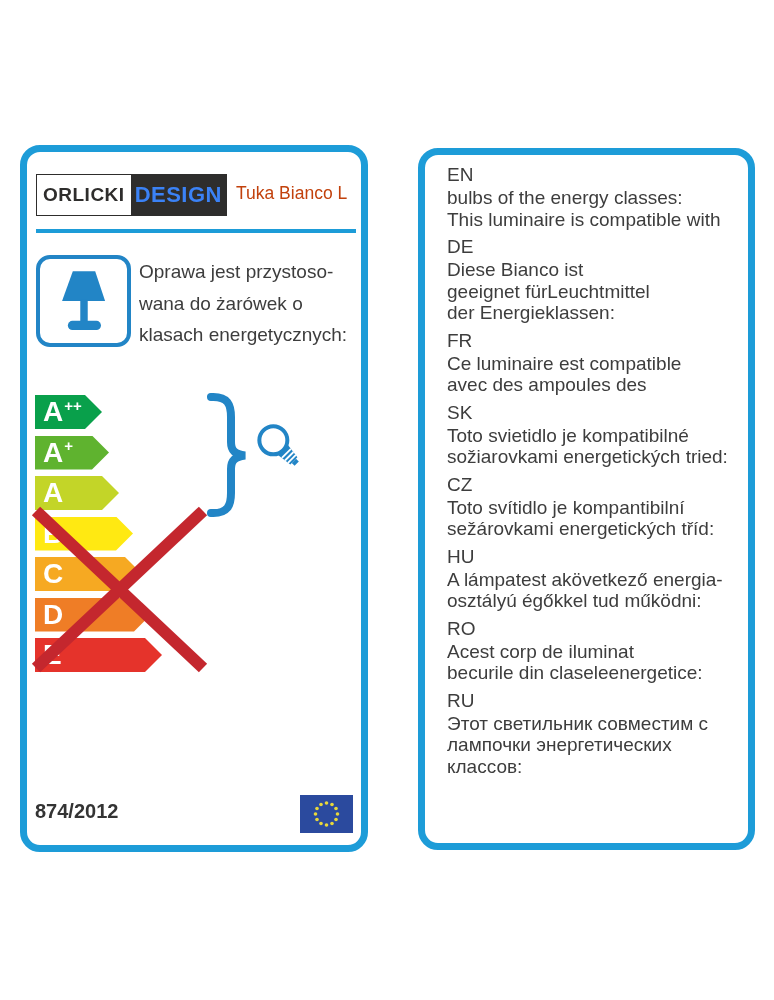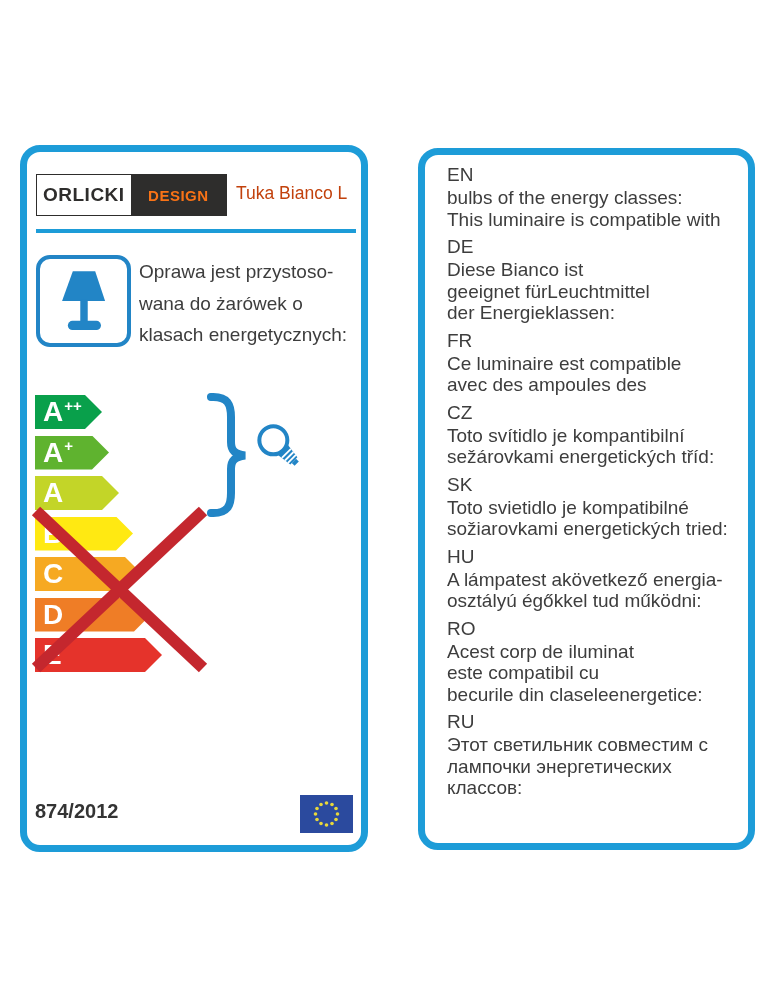--- a/index.html
+++ b/index.html
@@ -15,22 +15,22 @@
 
   .panel{position:absolute;box-sizing:border-box;border:7px solid var(--panel-border);border-radius:20px;background:#fff;}
   .panel-left{left:20px;top:145px;width:348px;height:707px;}
   .panel-right{left:418px;top:148px;width:337px;height:702px;padding:8px 12px 0 22px;}
 
   
   .logo{position:absolute;left:9px;top:22px;width:191px;height:42px;box-sizing:border-box;
         background:var(--logo-dark);display:flex;align-items:stretch;padding:1px;}
   .logo-left{background:#ffffff;color:var(--logo-dark);display:flex;align-items:center;
         padding:0 6px;font-size:19px;font-weight:bold;letter-spacing:.5px;}
-  .logo-right{flex:1;color:#f97316;display:flex;align-items:center;justify-content:center;
-        font-size:15px;font-weight:bold;letter-spacing:.5px;}
+  .logo-right{flex:1;color:#3b82f6;display:flex;align-items:center;justify-content:center;
+        font-size:22px;font-weight:bold;letter-spacing:.5px;}
   .product{position:absolute;left:209px;top:31px;font-size:17.5px;color:#c2410c;white-space:nowrap;}
   .divider{position:absolute;left:9px;top:77px;width:320px;height:4px;background:var(--panel-border);}
 
   .lamp-box{position:absolute;left:9px;top:103px;width:95px;height:92px;box-sizing:border-box;
         border:4px solid var(--icon-blue);border-radius:14px;display:flex;align-items:center;justify-content:center;}
   .intro{position:absolute;left:112px;top:104px;width:215px;font-size:19px;line-height:31.5px;color:var(--text);}
 
   .arrows{position:absolute;left:8px;top:243px;display:flex;flex-direction:column;gap:6.5px;}
   .arrow{height:34px;display:flex;align-items:center;color:#fff;
         clip-path:polygon(0 0, calc(100% - 17px) 0, 100% 50%, calc(100% - 17px) 100%, 0 100%);}
@@ -164,38 +164,37 @@
           <div class="lang-line">Diese Bianco ist</div>
           <div class="lang-line">geeignet fürLeuchtmittel</div>
           <div class="lang-line">der Energieklassen:</div>
         </div>
         <div class="lang-block">
           <div class="lang-code">FR</div>
           <div class="lang-line">Ce luminaire est compatible</div>
           <div class="lang-line">avec des ampoules des</div>
         </div>
         <div class="lang-block">
+          <div class="lang-code">SK</div>
+          <div class="lang-line">Toto svietidlo je kompatibilné</div>
+          <div class="lang-line">sožiarovkami energetických tried:</div>
+        </div>
+        <div class="lang-block">
           <div class="lang-code">CZ</div>
           <div class="lang-line">Toto svítidlo je kompantibilní</div>
           <div class="lang-line">sežárovkami energetických tříd:</div>
         </div>
         <div class="lang-block">
-          <div class="lang-code">SK</div>
-          <div class="lang-line">Toto svietidlo je kompatibilné</div>
-          <div class="lang-line">sožiarovkami energetických tried:</div>
-        </div>
-        <div class="lang-block">
           <div class="lang-code">HU</div>
           <div class="lang-line">A lámpatest akövetkező energia-</div>
           <div class="lang-line">osztályú égőkkel tud működni:</div>
         </div>
         <div class="lang-block">
           <div class="lang-code">RO</div>
           <div class="lang-line">Acest corp de iluminat</div>
-          <div class="lang-line">este compatibil cu</div>
           <div class="lang-line">becurile din claseleenergetice:</div>
         </div>
         <div class="lang-block">
           <div class="lang-code">RU</div>
           <div class="lang-line">Этот светильник совместим с</div>
           <div class="lang-line">лампочки энергетических</div>
           <div class="lang-line">классов:</div>
         </div>
       </div>
   </div>

